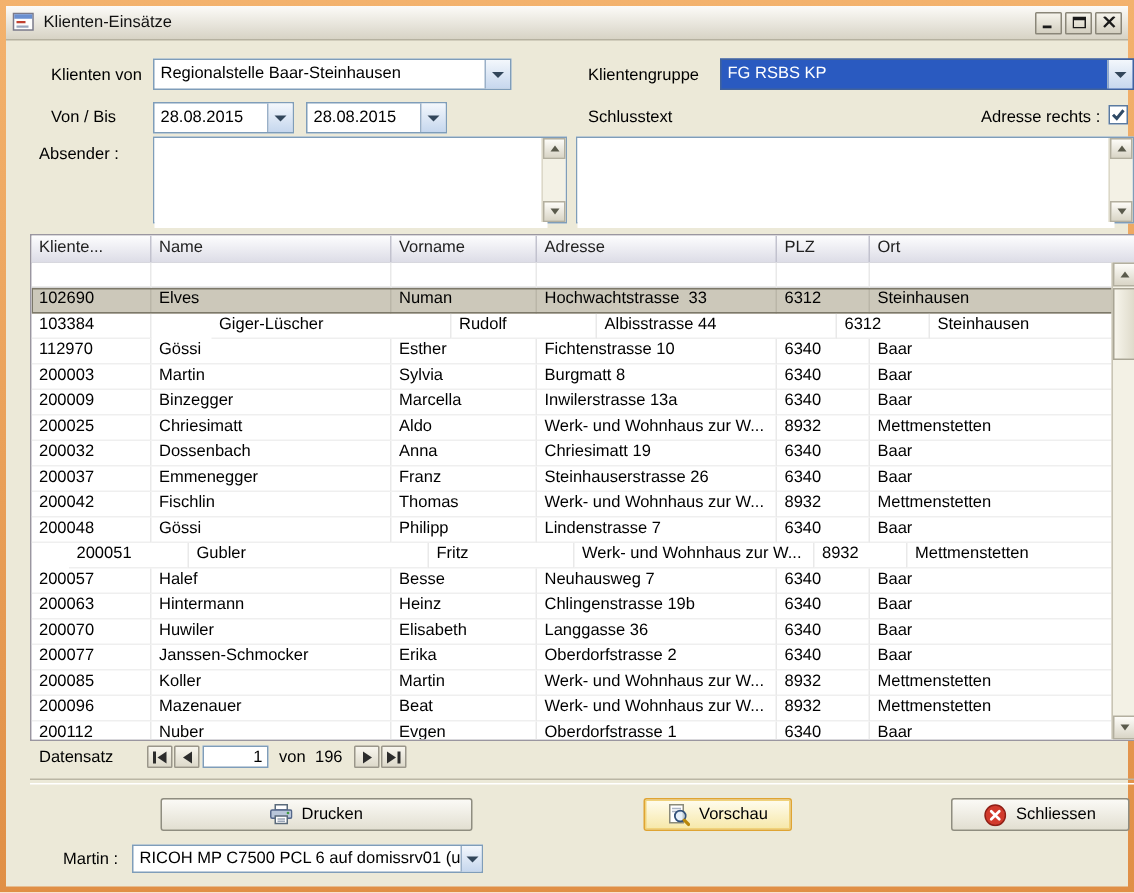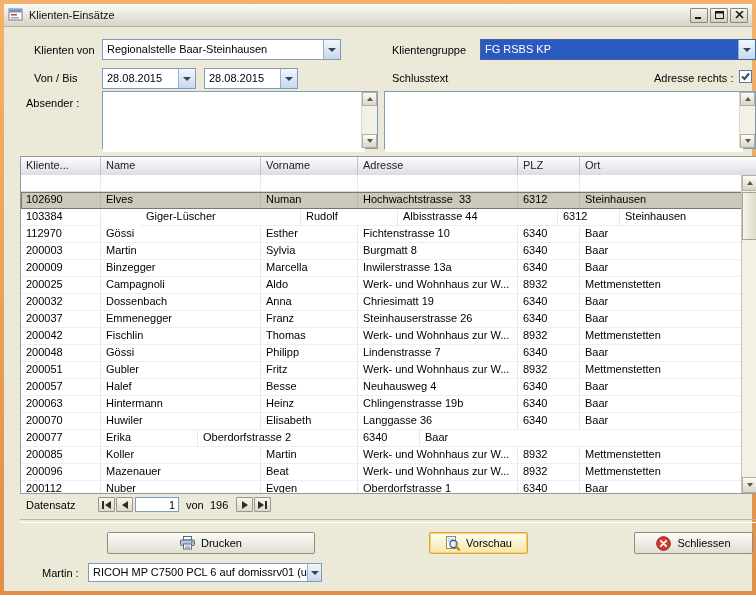--- a/index.html
+++ b/index.html
@@ -217,21 +217,21 @@
             <div class="g-row">
               <div class="g-cell" style="width: 80px;">200009</div>
               <div class="g-cell" style="width: 160px;">Binzegger</div>
               <div class="g-cell" style="width: 97px;">Marcella</div>
               <div class="g-cell" style="width: 160px;">Inwilerstrasse 13a</div>
               <div class="g-cell" style="width: 62px;">6340</div>
               <div class="g-cell" style="flex: 1 1 0%;">Baar</div>
             </div>
             <div class="g-row">
               <div class="g-cell" style="width: 80px;">200025</div>
-              <div class="g-cell" style="width: 160px;">Campagnoli</div>
+              <div class="g-cell" style="width: 160px;">Chriesimatt</div>
               <div class="g-cell" style="width: 97px;">Aldo</div>
               <div class="g-cell" style="width: 160px;">Werk- und Wohnhaus zur W...</div>
               <div class="g-cell" style="width: 62px;">8932</div>
               <div class="g-cell" style="flex: 1 1 0%;">Mettmenstetten</div>
             </div>
             <div class="g-row">
               <div class="g-cell" style="width: 80px;">200032</div>
               <div class="g-cell" style="width: 160px;">Dossenbach</div>
               <div class="g-cell" style="width: 97px;">Anna</div>
               <div class="g-cell" style="width: 160px;">Chriesimatt 19</div>
@@ -256,32 +256,32 @@
             </div>
             <div class="g-row">
               <div class="g-cell" style="width: 80px;">200048</div>
               <div class="g-cell" style="width: 160px;">Gössi</div>
               <div class="g-cell" style="width: 97px;">Philipp</div>
               <div class="g-cell" style="width: 160px;">Lindenstrasse 7</div>
               <div class="g-cell" style="width: 62px;">6340</div>
               <div class="g-cell" style="flex: 1 1 0%;">Baar</div>
             </div>
             <div class="g-row">
-              <div class="g-cell" style="width: 80px;">200051</div>
+              <div class="g-cell" style="width: 80px; margin-left: 25px;">200051</div>
               <div class="g-cell" style="width: 160px;">Gubler</div>
               <div class="g-cell" style="width: 97px;">Fritz</div>
               <div class="g-cell" style="width: 160px;">Werk- und Wohnhaus zur W...</div>
               <div class="g-cell" style="width: 62px;">8932</div>
               <div class="g-cell" style="flex: 1 1 0%;">Mettmenstetten</div>
             </div>
             <div class="g-row">
               <div class="g-cell" style="width: 80px;">200057</div>
               <div class="g-cell" style="width: 160px;">Halef</div>
               <div class="g-cell" style="width: 97px;">Besse</div>
-              <div class="g-cell" style="width: 160px;">Neuhausweg 4</div>
+              <div class="g-cell" style="width: 160px;">Neuhausweg 7</div>
               <div class="g-cell" style="width: 62px;">6340</div>
               <div class="g-cell" style="flex: 1 1 0%;">Baar</div>
             </div>
             <div class="g-row">
               <div class="g-cell" style="width: 80px;">200063</div>
               <div class="g-cell" style="width: 160px;">Hintermann</div>
               <div class="g-cell" style="width: 97px;">Heinz</div>
               <div class="g-cell" style="width: 160px;">Chlingenstrasse 19b</div>
               <div class="g-cell" style="width: 62px;">6340</div>
               <div class="g-cell" style="flex: 1 1 0%;">Baar</div>
@@ -289,20 +289,21 @@
             <div class="g-row">
               <div class="g-cell" style="width: 80px;">200070</div>
               <div class="g-cell" style="width: 160px;">Huwiler</div>
               <div class="g-cell" style="width: 97px;">Elisabeth</div>
               <div class="g-cell" style="width: 160px;">Langgasse 36</div>
               <div class="g-cell" style="width: 62px;">6340</div>
               <div class="g-cell" style="flex: 1 1 0%;">Baar</div>
             </div>
             <div class="g-row">
               <div class="g-cell" style="width: 80px;">200077</div>
+              <div class="g-cell" style="width: 160px;">Janssen-Schmocker</div>
               <div class="g-cell" style="width: 97px;">Erika</div>
               <div class="g-cell" style="width: 160px;">Oberdorfstrasse 2</div>
               <div class="g-cell" style="width: 62px;">6340</div>
               <div class="g-cell" style="flex: 1 1 0%;">Baar</div>
             </div>
             <div class="g-row">
               <div class="g-cell" style="width: 80px;">200085</div>
               <div class="g-cell" style="width: 160px;">Koller</div>
               <div class="g-cell" style="width: 97px;">Martin</div>
               <div class="g-cell" style="width: 160px;">Werk- und Wohnhaus zur W...</div>

